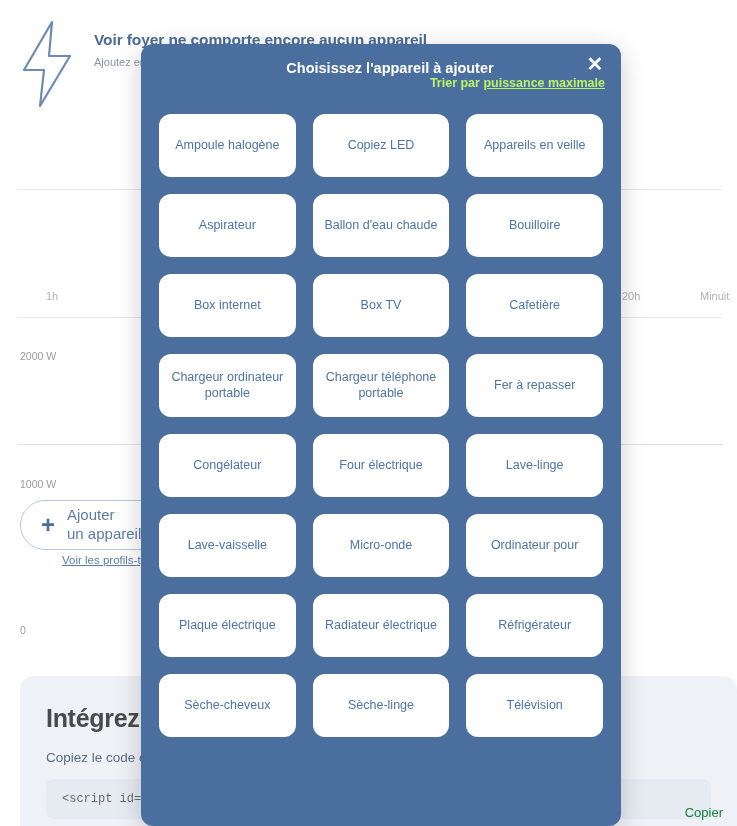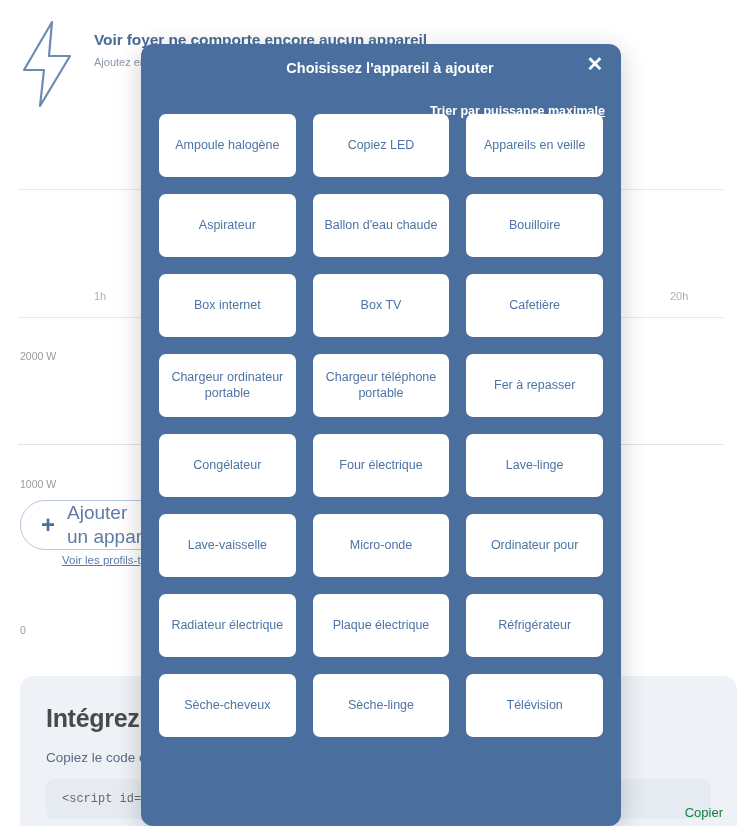--- a/index.html
+++ b/index.html
@@ -84,21 +84,20 @@
     color: #9b9b9b;
     transform: translateY(-100%);
     padding-bottom: 2px;
   }
 
   .x-tick {
     position: absolute;
     font-size: 11px;
     color: #b0b0b0;
     top: 290px;
-    margin-left: 48px;
   }
 
   
   .add-device-btn {
     position: absolute;
     left: 20px;
     top: 500px;
     width: 182px;
     height: 50px;
     border: 1px solid #b6c6dd;
@@ -112,21 +111,21 @@
   }
 
   .plus-icon {
     font-size: 24px;
     color: #4a6f9e;
     font-weight: bold;
     line-height: 1;
   }
 
   .add-device-label {
-    font-size: 19px;
+    font-size: 15px;
     color: #5d7ca6;
     line-height: 1.25;
   }
 
   .profiles-link {
     position: absolute;
     left: 62px;
     top: 554px;
     font-size: 11.5px;
     color: #5d7ca6;
@@ -226,41 +225,41 @@
     text-align: center;
     cursor: pointer;
     background: none;
     border: none;
     font-family: "Liberation Sans", sans-serif;
   }
 
   .modal-sort {
     position: absolute;
     right: 16px;
-    top: 60px;
-    color: #ffffff;
+    top: 32px;
+    color: #bef264;
     font-size: 12.5px;
     font-weight: bold;
   }
 
   .modal-sort .sort-value {
     text-decoration: underline;
     cursor: pointer;
   }
 
   .device-grid {
     display: grid;
     grid-template-columns: repeat(3, 1fr);
     gap: 17px 17px;
     padding: 0 18px 18px 18px;
   }
 
   .device-card {
     background: #ffffff;
-    border-radius: 7px;
+    border-radius: 12px;
     height: 63px;
     display: flex;
     align-items: center;
     justify-content: center;
     text-align: center;
     color: #4e74a6;
     font-size: 12.5px;
     line-height: 1.22;
     padding: 4px 8px;
     cursor: pointer;
@@ -335,20 +334,20 @@
       <div class="device-card">Cafetière</div>
       <div class="device-card">Chargeur ordinateur portable</div>
       <div class="device-card">Chargeur téléphone portable</div>
       <div class="device-card">Fer à repasser</div>
       <div class="device-card">Congélateur</div>
       <div class="device-card">Four électrique</div>
       <div class="device-card">Lave-linge</div>
       <div class="device-card">Lave-vaisselle</div>
       <div class="device-card">Micro-onde</div>
       <div class="device-card">Ordinateur pour</div>
+      <div class="device-card">Plaque électrique</div>
       <div class="device-card">Radiateur électrique</div>
-      <div class="device-card">Plaque électrique</div>
       <div class="device-card">Réfrigérateur</div>
       <div class="device-card">Sèche-cheveux</div>
       <div class="device-card">Sèche-linge</div>
       <div class="device-card">Télévision</div>
     </div>
 </div>
 
 </body></html>

